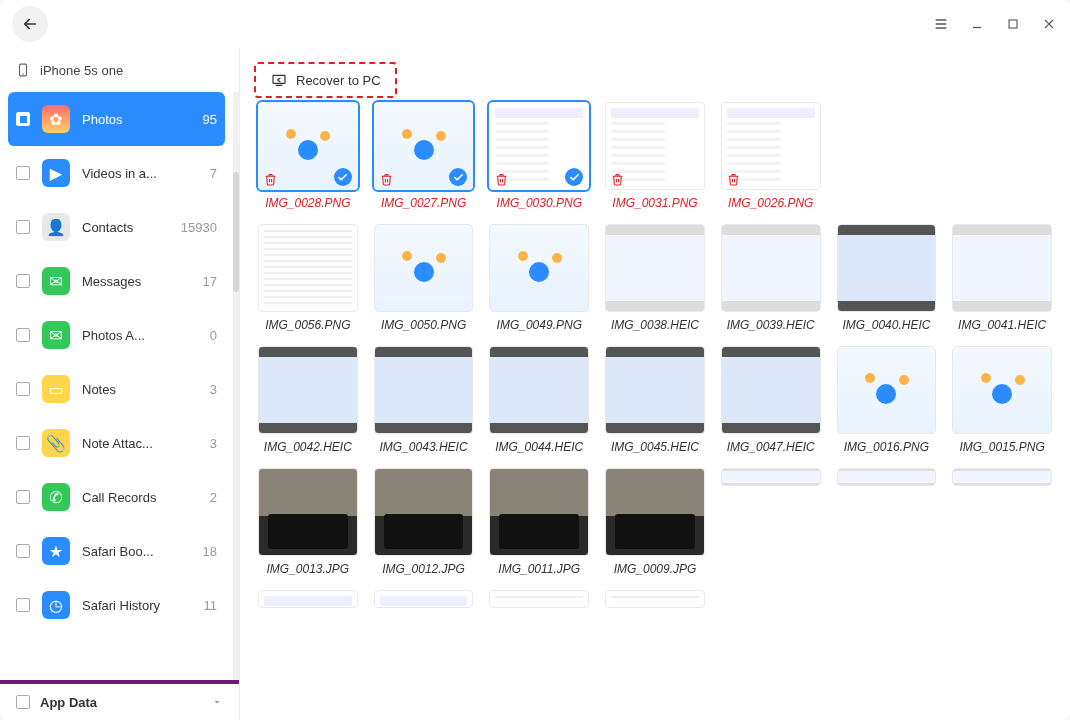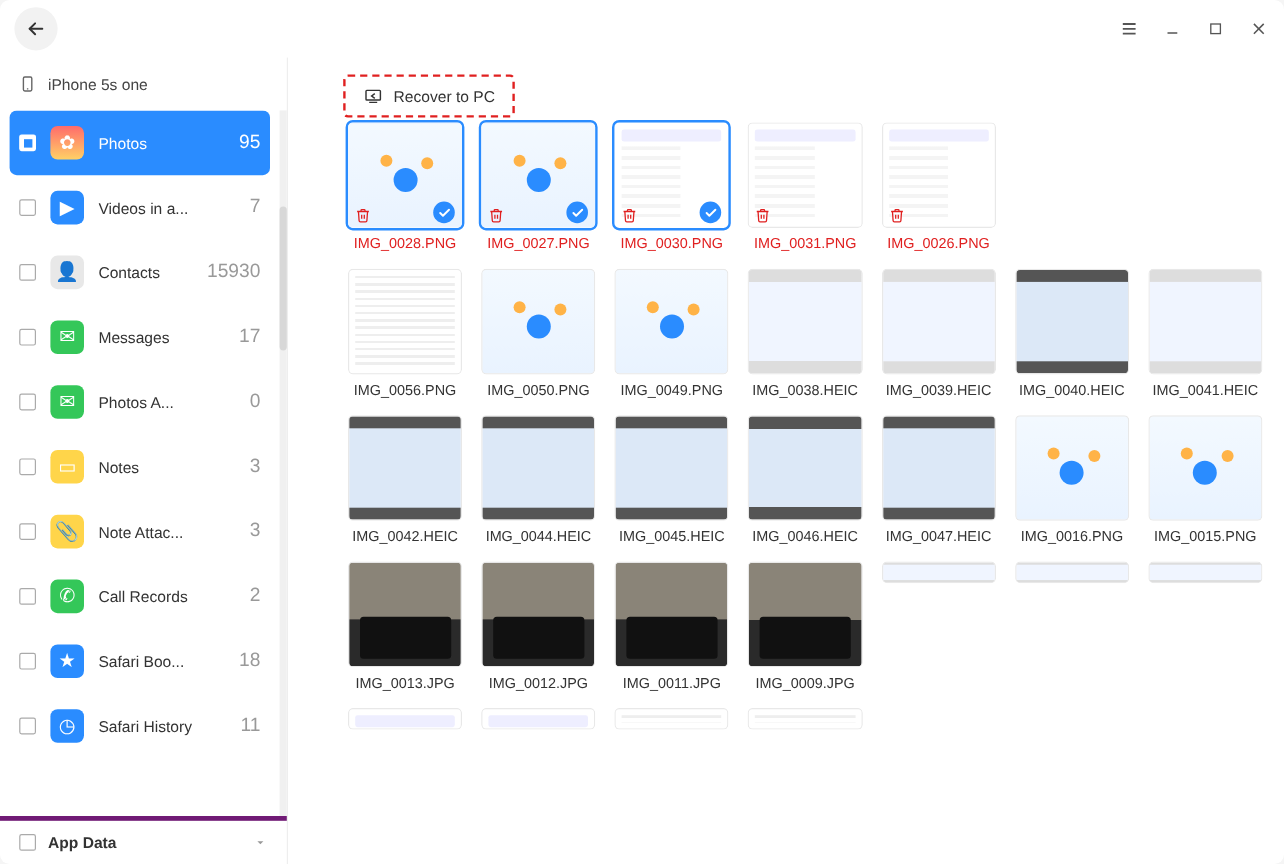--- a/index.html
+++ b/index.html
@@ -3,45 +3,45 @@
 <meta charset="utf-8">
 <style>
 * { box-sizing: border-box; margin: 0; padding: 0; }
 body { font-family: -apple-system, BlinkMacSystemFont, "Segoe UI", Arial, sans-serif; font-size: 13px; color: #333; background: #f5f5f5; }
 .window { width: 1070px; height: 720px; background: #fff; border-radius: 8px; overflow: hidden; display: flex; flex-direction: column; position: relative; }
 .titlebar { height: 48px; display: flex; align-items: center; padding: 0 12px; }
 .back-btn { width: 36px; height: 36px; border-radius: 50%; background: #f2f2f2; display: flex; align-items: center; justify-content: center; cursor: pointer; }
 .titlebar-spacer { flex: 1; }
 .win-controls { display: flex; gap: 18px; align-items: center; }
 .win-btn { width: 18px; height: 18px; display: flex; align-items: center; justify-content: center; cursor: pointer; color: #555; }
-.body { flex: 1; display: flex; min-height: 0; gap: 32px; }
+.body { flex: 1; display: flex; min-height: 0; }
 .sidebar { width: 240px; border-right: 1px solid #eee; display: flex; flex-direction: column; }
 .device-row { height: 44px; display: flex; align-items: center; padding: 0 16px; gap: 10px; color: #444; }
 .section-header { height: 40px; display: flex; align-items: center; padding: 0 16px; gap: 10px; font-weight: 600; cursor: pointer; border-top: 1px solid #eee; }
 .section-header .chev { margin-left: auto; color: #999; }
 .nav-list { flex: 1; overflow-y: auto; position: relative; }
 .nav-item { height: 54px; display: flex; align-items: center; padding: 0 16px; gap: 12px; cursor: pointer; }
 .nav-item.active { background: #2a8cff; color: #fff; border-radius: 6px; margin: 0 8px; padding: 0 8px; }
 .nav-check { width: 14px; height: 14px; border: 1.2px solid #aaa; border-radius: 2px; flex-shrink: 0; background: #fff; }
 .nav-check.checked { border-color: #2a8cff; background: #2a8cff; display:flex; align-items:center; justify-content:center; }
 .nav-check.checked.sq { background:#fff; }
 .nav-check.checked.sq::after { content:""; width:7px; height:7px; background:#2a8cff; }
 .nav-item.active .nav-check { border-color:#fff; background:#fff; }
 .nav-item.active .nav-check::after{ content:""; width:7px; height:7px; background:#2a8cff; display:block; margin:auto; }
 .nav-icon { width: 28px; height: 28px; border-radius: 6px; display: flex; align-items: center; justify-content: center; flex-shrink: 0; font-size: 16px; color:#fff; }
 .nav-label { flex: 1; white-space: nowrap; overflow: hidden; text-overflow: ellipsis; }
-.nav-count { color: #999; font-size: 16px; }
+.nav-count { color: #999; font-size: 13px; }
 .nav-item.active .nav-count { color: #fff; }
 .main { flex: 1; display: flex; flex-direction: column; min-width: 0; }
 .toolbar { height: 50px; display: flex; align-items: flex-end; padding: 0 14px; }
 .recover-btn { display: flex; align-items: center; gap: 8px; padding: 8px 14px; border: 2px dashed #e02020; border-radius: 4px; cursor: pointer; color: #333; font-size: 13px; }
 .filterbar { height: 40px; display: flex; align-items: center; padding: 0 22px; gap: 8px; border-top: 1px solid #eee; border-bottom: 1px solid #f5f5f5; font-weight: 600; cursor: pointer; }
 .grid-wrap { flex: 1; overflow-y: auto; padding: 4px 18px 18px; }
 .grid { display: grid; grid-template-columns: repeat(7, 1fr); gap: 14px 16px; }
-.cell { display: flex; flex-direction: column; gap: 6px; }
+.cell { display: flex; flex-direction: column; gap: 6px; font-style: italic; }
 .thumb-wrap { position: relative; height: 88px; border-radius: 4px; overflow: hidden; }
 .thumb-wrap.selected { outline: 2px solid #2a8cff; background: #eaf4ff; }
 .thumb { width: 100%; height: 100%; border: 1px solid #e8e8e8; border-radius: 4px; }
 .thumb-wrap.selected .thumb { border-color: transparent; }
 .del-icon { position: absolute; bottom: 4px; left: 6px; color: #e02020; font-size: 13px; }
 .sel-check { position: absolute; bottom: 4px; right: 6px; width: 18px; height: 18px; border-radius: 50%; background: #2a8cff; display: flex; align-items: center; justify-content: center; }
 .fname { font-size: 12px; text-align: center; white-space: nowrap; overflow: hidden; text-overflow: ellipsis; }
 .fname.deleted { color: #e02020; }
 
 .t-graphic { background: linear-gradient(#f3f9ff,#e9f3ff); position:relative; }
@@ -340,33 +340,33 @@
             <div class="cell">
               <div class="thumb-wrap" style="height:88px">
                 <div class="thumb t-phone-dark"></div>
               </div>
               <div class="fname">IMG_0042.HEIC</div>
             </div>
             <div class="cell">
               <div class="thumb-wrap" style="height:88px">
                 <div class="thumb t-phone-dark"></div>
               </div>
+              <div class="fname">IMG_0043.HEIC</div>
+            </div>
+            <div class="cell">
+              <div class="thumb-wrap" style="height:88px">
+                <div class="thumb t-phone-dark"></div>
+              </div>
               <div class="fname">IMG_0044.HEIC</div>
             </div>
             <div class="cell">
               <div class="thumb-wrap" style="height:88px">
                 <div class="thumb t-phone-dark"></div>
               </div>
               <div class="fname">IMG_0045.HEIC</div>
-            </div>
-            <div class="cell">
-              <div class="thumb-wrap" style="height:88px">
-                <div class="thumb t-phone-dark"></div>
-              </div>
-              <div class="fname">IMG_0046.HEIC</div>
             </div>
             <div class="cell">
               <div class="thumb-wrap" style="height:88px">
                 <div class="thumb t-phone-dark"></div>
               </div>
               <div class="fname">IMG_0047.HEIC</div>
             </div>
             <div class="cell">
               <div class="thumb-wrap" style="height:88px">
                 <div class="thumb t-graphic"></div>

